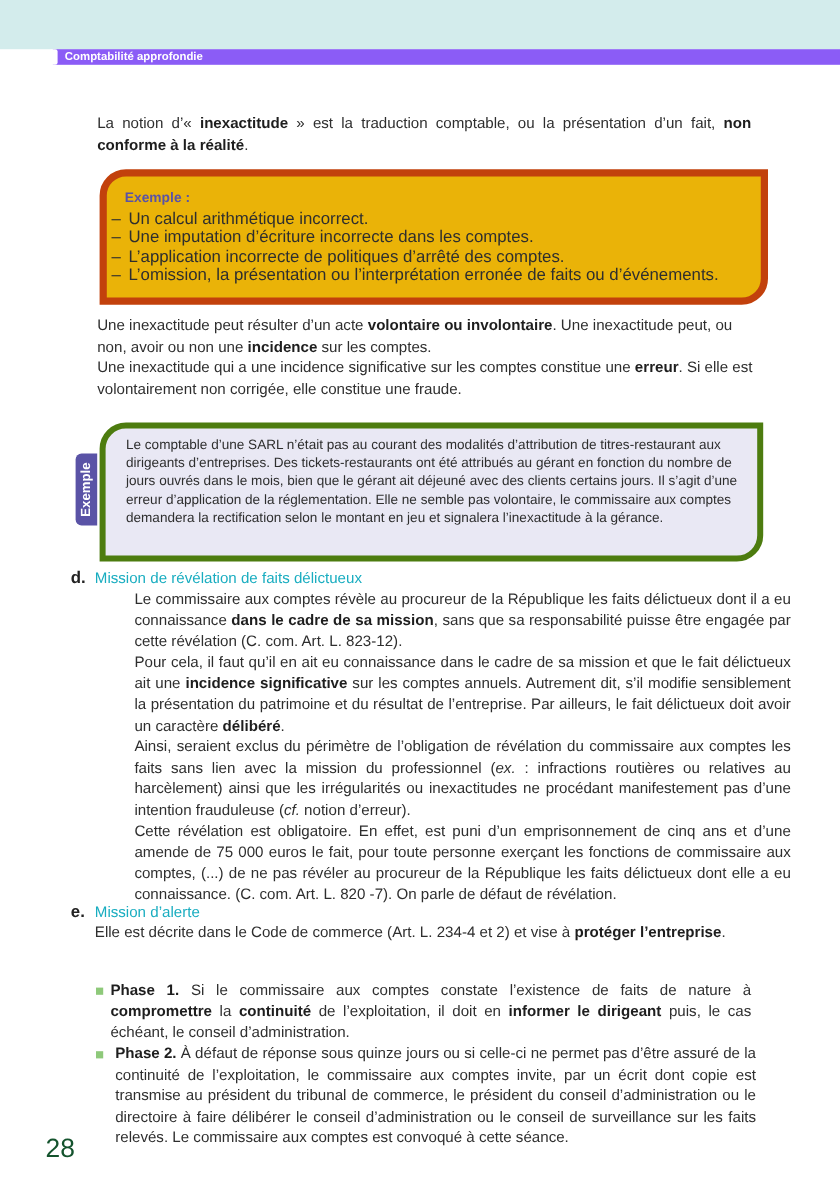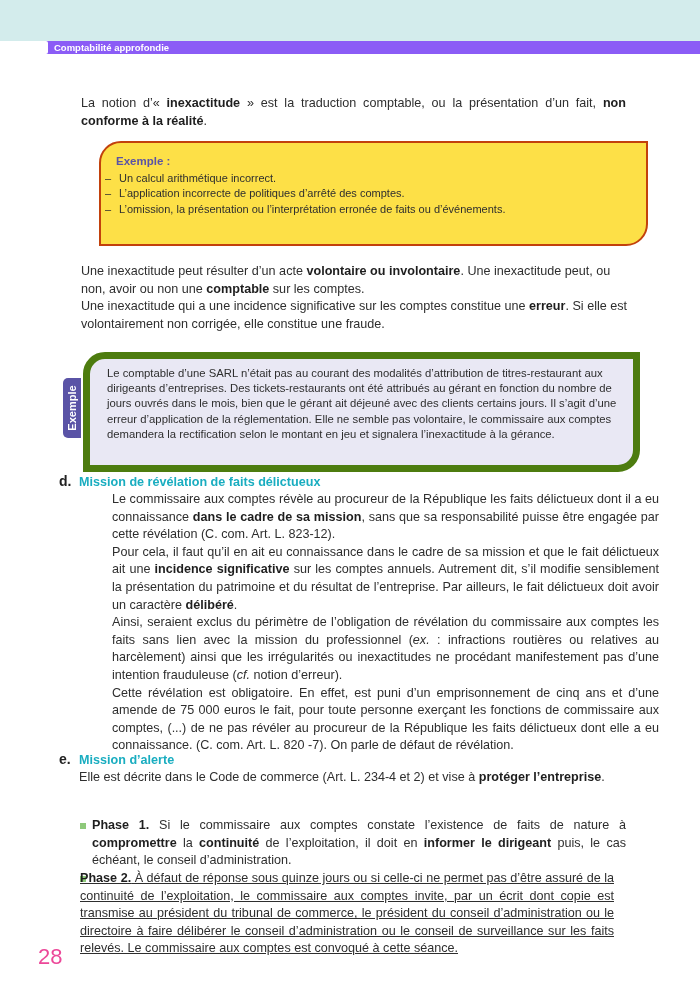--- a/index.html
+++ b/index.html
@@ -5,62 +5,63 @@
   html, body { margin:0; padding:0; }
   body { width:700px; height:989px; background:#ffffff; position:relative; overflow:hidden;
          font-family:"Liberation Sans", "DejaVu Sans", sans-serif; color:#2b2b2b; }
   .topband { position:absolute; left:0; top:0; width:700px; height:41px; background:#d3ecec; }
   .headerbar { position:absolute; left:44px; top:41px; width:656px; height:13px; background:#8b5cf6; }
   .headerbar .tab { position:absolute; left:-3px; top:0; width:7px; height:13px; background:#ffffff; border-radius:2px; }
   .headerbar .title { position:absolute; left:10px; top:0px; font-size:9.5px; line-height:13px; color:#ffffff; font-weight:bold; }
   .p { position:absolute; font-size:12.6px; line-height:17.6px; color:#2e2e2e; }
   .p b { font-weight:bold; color:#1e1e1e; }
   .just { text-align:justify; }
-  .box1 { position:absolute; left:99px; top:141px; width:545px; height:101px; background:#fde047;
-          border:2px solid #c2410c; border-top-left-radius:22px; border-bottom-right-radius:22px; }
+  .box1 { position:absolute; left:83px; top:141px; width:545px; height:101px; background:#eab308;
+          border:6px solid #c2410c; border-top-left-radius:22px; border-bottom-right-radius:22px; }
   .box1 .ex-title { position:absolute; left:15px; top:12px; font-size:11.5px; font-weight:bold; color:#5a53a6; }
   .box1 ul { list-style:none; margin:0; padding:0; position:absolute; left:4px; top:28px; }
-  .box1 li { font-size:11px; line-height:15.4px; color:#2e2e2e; }
+  .box1 li { font-size:14px; line-height:15.4px; color:#2e2e2e; }
   .box1 li .dash { display:inline-block; width:14px; }
   .box2 { position:absolute; left:83px; top:352px; width:543px; height:106px; background:#e9e8f4;
-          border:7px solid #4d7c0f; border-top-left-radius:22px; border-bottom-right-radius:22px; }
+          border:5px solid #4d7c0f; border-top-left-radius:22px; border-bottom-right-radius:22px; }
   .box2 .txt { position:absolute; left:17px; top:7px; width:515px; font-size:11.3px; line-height:15.2px; color:#2e2e2e; }
   .ex-label { position:absolute; left:63px; top:378px; width:18px; height:60px; background:#5a53a6;
               border-radius:5px 0 0 5px; }
   .ex-label span { position:absolute; left:50%; top:50%; transform:translate(-50%,-50%) rotate(-90deg);
                    color:#ffffff; font-size:11px; font-weight:bold; white-space:nowrap; }
   .sec-letter { position:absolute; font-size:14px; font-weight:bold; color:#222; }
-  .sec-title { position:absolute; font-size:12.6px; font-weight:bold; color:#19adc0; }
+  .sec-title { position:absolute; font-size:12.6px; font-weight:normal; color:#19adc0; }
   .bullet { position:absolute; width:6px; height:6px; background:#8ec97a; }
-  .pagenum { position:absolute; left:38px; top:944px; font-size:22px; color:#ec4899; }
+  .pagenum { position:absolute; left:38px; top:944px; font-size:22px; color:#14532d; }
 </style>
 </head>
 <body>
 
 <div class="topband"></div>
 <div class="headerbar">
   <div class="tab"></div>
   <div class="title">Comptabilité approfondie</div>
 </div>
 
 <div class="p just" style="left:81px; top:95px; width:545px;">
   <span>La notion d’« </span><b>inexactitude</b><span> » est la traduction comptable, ou la présentation d’un fait, </span><b>non conforme à la réalité</b><span>.</span>
 </div>
 
 <div class="box1">
   <div class="ex-title">Exemple :</div>
   <ul>
     <li><span class="dash">–</span><span>Un calcul arithmétique incorrect.</span></li>
+    <li><span class="dash">–</span><span>Une imputation d’écriture incorrecte dans les comptes.</span></li>
     <li><span class="dash">–</span><span>L’application incorrecte de politiques d’arrêté des comptes.</span></li>
     <li><span class="dash">–</span><span>L’omission, la présentation ou l’interprétation erronée de faits ou d’événements.</span></li>
   </ul>
 </div>
 
 <div class="p" style="left:81px; top:263px; width:550px;">
-  <span>Une inexactitude peut résulter d’un acte </span><b>volontaire ou involontaire</b><span>. Une inexactitude peut, ou non, avoir ou non une </span><b>comptable</b><span> sur les comptes.</span><br>
+  <span>Une inexactitude peut résulter d’un acte </span><b>volontaire ou involontaire</b><span>. Une inexactitude peut, ou non, avoir ou non une </span><b>incidence</b><span> sur les comptes.</span><br>
   <span>Une inexactitude qui a une incidence significative sur les comptes constitue une </span><b>erreur</b><span>. Si elle est volontairement non corrigée, elle constitue une fraude.</span>
 </div>
 
 <div class="ex-label">
     <span>Exemple</span>
   </div>
 <div class="box2">
   <div class="txt">Le comptable d’une SARL n’était pas au courant des modalités d’attribution de titres-restaurant aux dirigeants d’entreprises. Des tickets-restaurants ont été attribués au gérant en fonction du nombre de jours ouvrés dans le mois, bien que le gérant ait déjeuné avec des clients certains jours. Il s’agit d’une erreur d’application de la réglementation. Elle ne semble pas volontaire, le commissaire aux comptes demandera la rectification selon le montant en jeu et signalera l’inexactitude à la gérance.</div>
 </div>
 
@@ -78,17 +79,17 @@
 <div class="p" style="left:79px; top:769px; width:547px;">
   <span>Elle est décrite dans le Code de commerce (Art. L. 234-4 et 2) et vise à </span><b>protéger l’entreprise</b><span>.</span><br>
 </div>
 
 <div class="bullet" style="left:80px; top:823px;"></div>
 <div class="p just" style="left:92px; top:817px; width:534px;">
   <b>Phase 1.</b><span> Si le commissaire aux comptes constate l’existence de faits de nature à </span><b>compromettre</b><span> la </span><b>continuité</b><span> de l’exploitation, il doit en </span><b>informer le dirigeant</b><span> puis, le cas échéant, le conseil d’administration.</span>
 </div>
 
 <div class="bullet" style="left:80px; top:876px;"></div>
-<div class="p just" style="left:80px; top:870px; width:534px;text-decoration:underline;">
+<div class="p just" style="left:96px; top:870px; width:534px;">
   <b>Phase 2.</b><span> À défaut de réponse sous quinze jours ou si celle-ci ne permet pas d’être assuré de la continuité de l’exploitation, le commissaire aux comptes invite, par un écrit dont copie est transmise au président du tribunal de commerce, le président du conseil d’administration ou le directoire à faire délibérer le conseil d’administration ou le conseil de surveillance sur les faits relevés. Le commissaire aux comptes est convoqué à cette séance.</span>
 </div>
 
 <div class="pagenum">28</div>
 
 </body></html>

